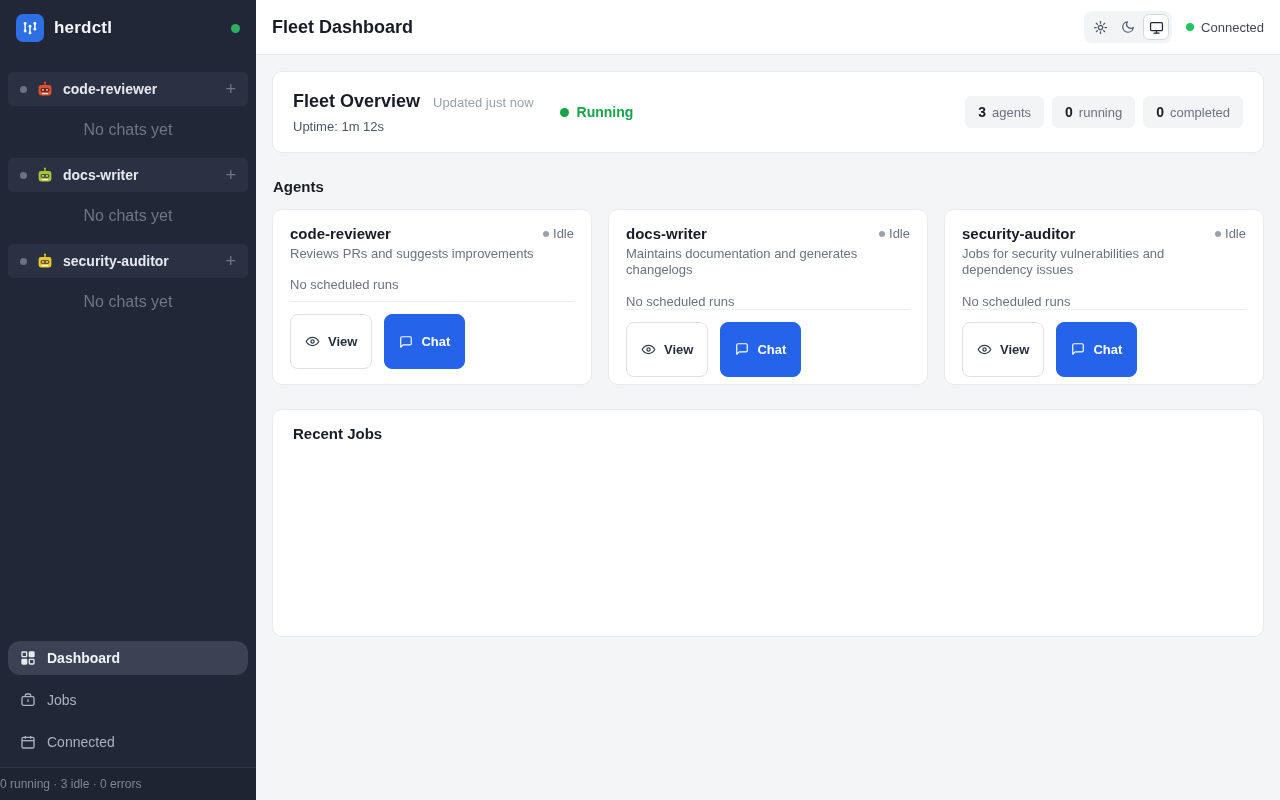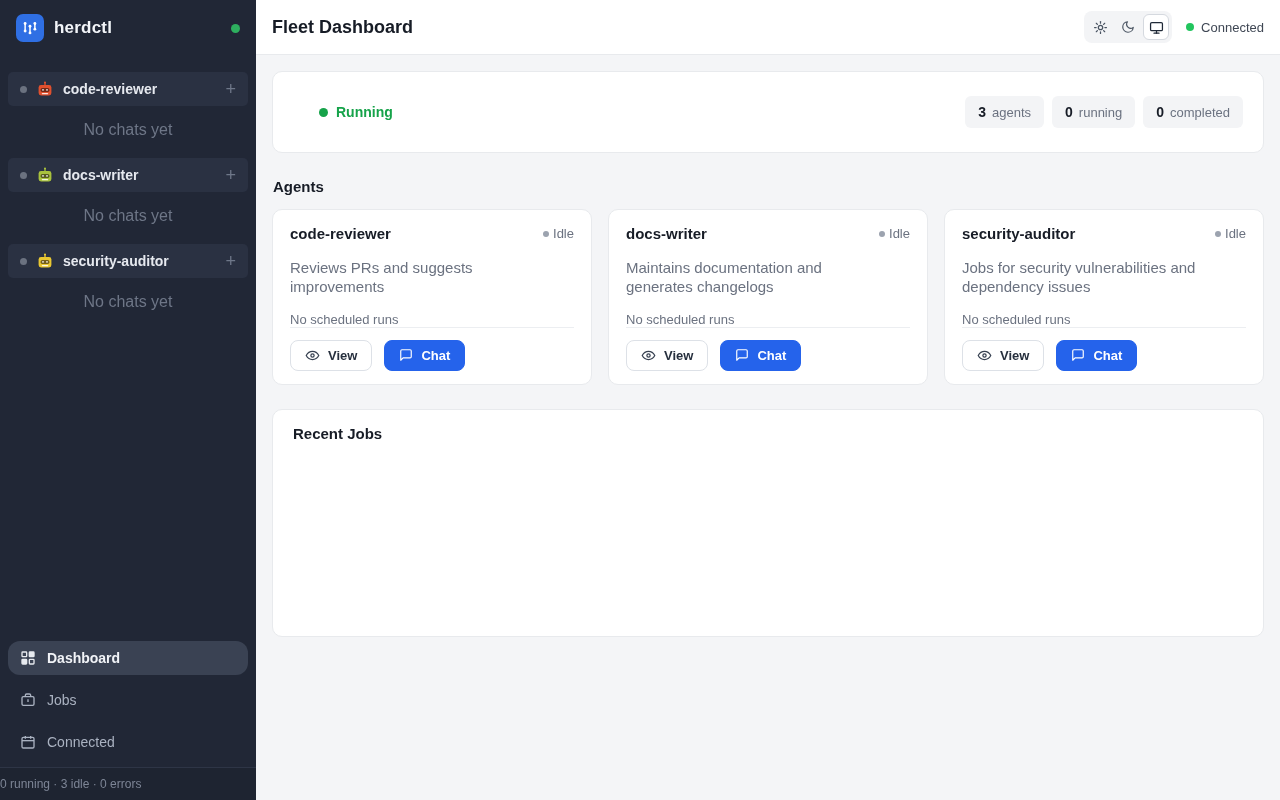--- a/index.html
+++ b/index.html
@@ -92,31 +92,31 @@
   .badge-label { font-size: 13px; color: #6b7280; }
   
   .section-heading { font-size: 15px; font-weight: bold; color: #171c26; margin: 25px 1px 14px 1px; }
   .agent-grid { display: grid; grid-template-columns: repeat(3, 1fr); gap: 16px; }
   .agent-card { padding: 15px 17px; height: 176px; display: flex; flex-direction: column; }
   .ac-head { display: flex; align-items: center; }
   .ac-name { font-size: 15px; font-weight: bold; color: #171c26; }
   .ac-idle { margin-left: auto; display: flex; align-items: center; gap: 4px; }
   .ac-idle-dot { width: 6px; height: 6px; border-radius: 50%; background: #9ca3af; }
   .ac-idle-label { font-size: 13px; color: #6b7280; }
-  .ac-desc { font-size: 15px; color: #6b7280; line-height: 1.25; margin-top: 17px; max-width: 250px; }
+  .ac-desc { font-size: 13px; color: #6b7280; line-height: 1.25; margin-top: 4px; max-width: 250px; }
   .ac-sched { font-size: 13px; color: #6b7280; margin-top: 15px; }
   .ac-actions {
     margin-top: auto; border-top: 1px solid #eceef1; padding-top: 12px;
     display: flex; gap: 12px;
   }
   .btn {
     display: inline-flex; align-items: center; gap: 8px;
     font-family: "Liberation Sans", sans-serif;
     font-size: 13px; font-weight: bold; border-radius: 8px;
-    padding: 7px 14px; cursor: pointer;
+    padding: 19px 14px; cursor: pointer;
   }
   .btn-outline { background: #ffffff; border: 1px solid #dde1e7; color: #27303e; }
   .btn-primary { background: #2563eb; border: 1px solid #2563eb; color: #ffffff; }
   
   .jobs-card { margin-top: 24px; padding: 15px 20px; height: 228px; display: flex; flex-direction: column; }
   .jobs-empty { flex: 1; display: flex; flex-direction: column; align-items: center; justify-content: center; }
   .jobs-empty-title { font-size: 15px; font-weight: bold; color: #171c26; margin-top: 15px; }
   .jobs-empty-sub { font-size: 13px; color: #9aa1ac; margin-top: 9px; }
 </style>
 </head>
@@ -264,20 +264,27 @@
       <div class="conn">
         <span class="conn-dot"></span>
         <span class="conn-label">Connected</span>
       </div>
     </div>
   </header>
 
   <div class="content">
 
     <section class="card overview">
+      <div class="ov-left">
+        <div class="ov-title-row">
+          <span class="ov-title">Fleet Overview</span>
+          <span class="ov-updated">Updated just now</span>
+        </div>
+        <span class="ov-uptime">Uptime: 1m 12s</span>
+      </div>
       <div class="ov-status">
         <span class="ov-status-dot"></span>
         <span class="ov-status-label">Running</span>
       </div>
       <div class="ov-badges">
         <div class="badge">
           <span class="badge-value">3</span>
           <span class="badge-label">agents</span>
         </div>
         <div class="badge">

